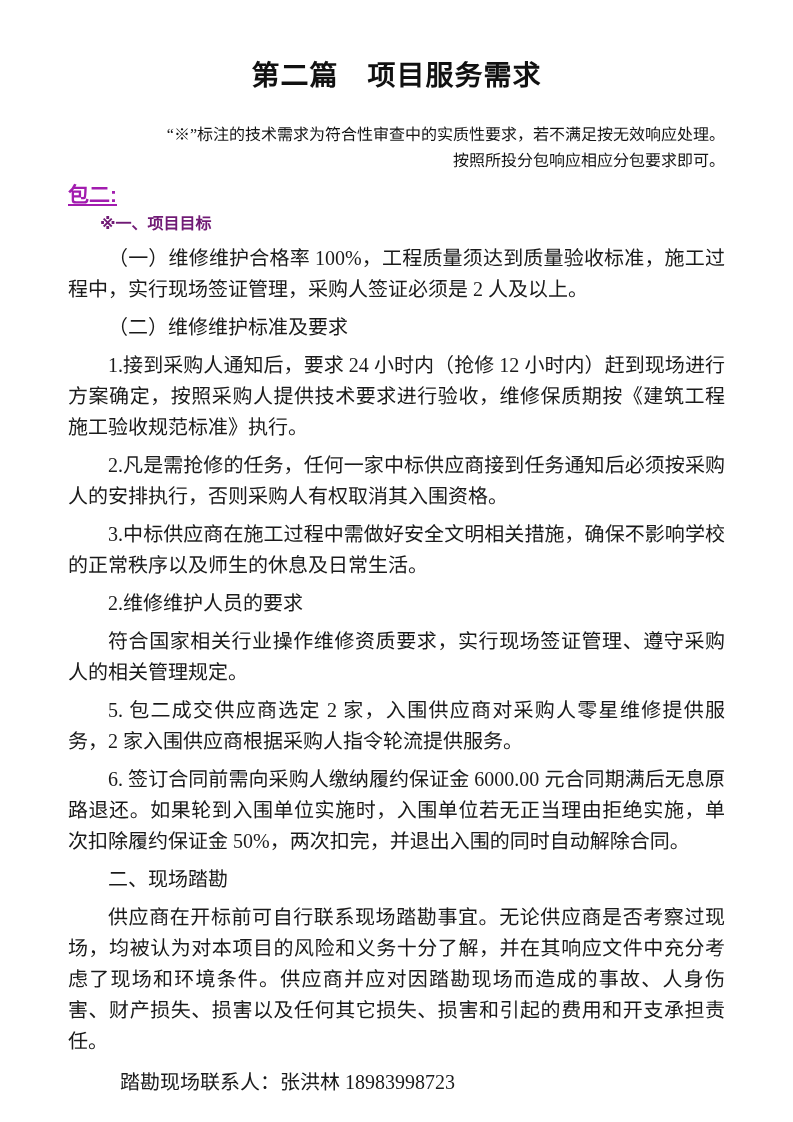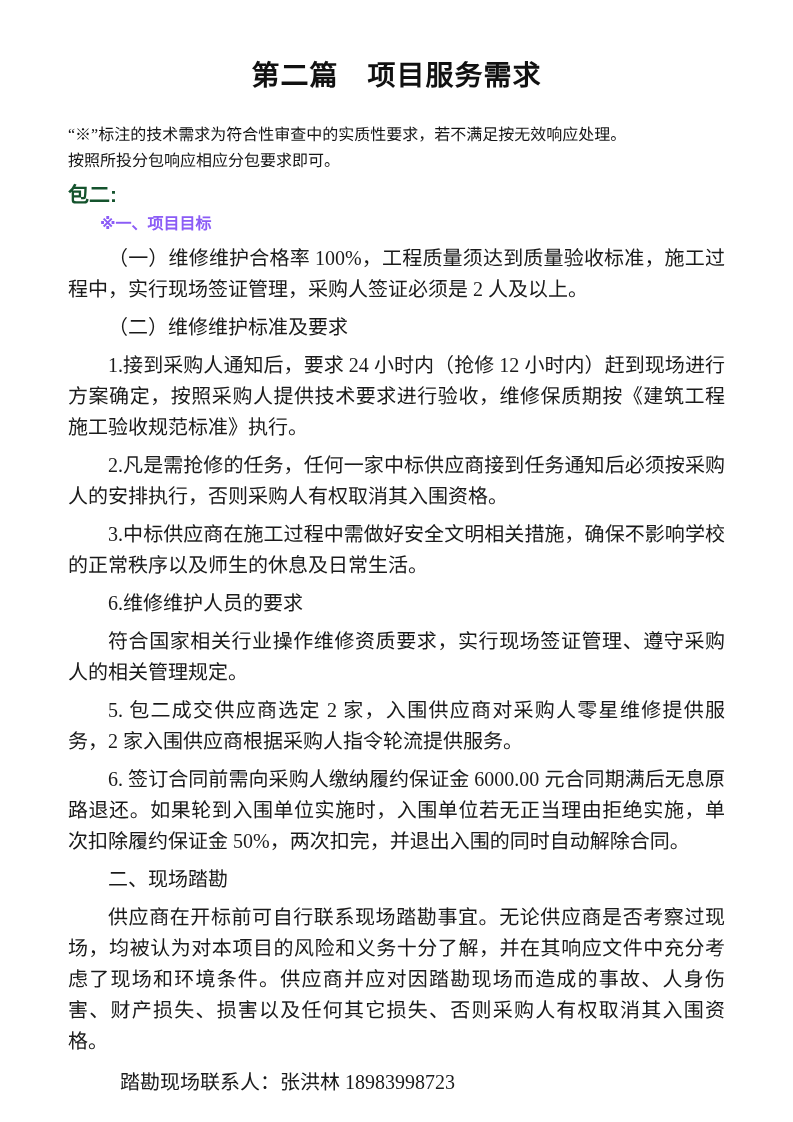--- a/index.html
+++ b/index.html
@@ -26,43 +26,44 @@
     text-align: center;
     font-family: "Liberation Sans", "DejaVu Sans", sans-serif;
     font-weight: 700;
     font-size: 28px;
     line-height: 36px;
     letter-spacing: 1px;
     color: #111111;
   }
   .intro {
     margin-top: 28px;
-    text-align: left;
+    text-align: right;
     font-size: 16px;
     line-height: 26px;
   }
   .intro .intro-line {
     margin: 0;
   }
   .package-heading {
     margin: 8px 0 2px 0;
     font-family: "Liberation Sans", "DejaVu Sans", sans-serif;
     font-weight: 700;
     font-size: 21px;
     line-height: 26px;
-    color: #14532d;
+    color: #a21caf;
+    text-decoration: underline;
   }
   .section-heading {
     margin: 4px 0 4px 0;
     padding-left: 32px;
     font-family: "Liberation Sans", "DejaVu Sans", sans-serif;
     font-weight: 700;
     font-size: 16px;
     line-height: 24px;
-    color: #8b5cf6;
+    color: #701a75;
   }
   .para {
     margin: 7px 0;
     font-size: 20px;
     line-height: 31px;
     text-align: justify;
     text-indent: 2em;
     color: #1a1a1a;
   }
   .para.tight {
@@ -88,25 +89,25 @@
 
   <div class="package-heading">包二:</div>
 
   <div class="section-heading">※一、项目目标</div>
 
   <p class="para">（一）维修维护合格率 100%，工程质量须达到质量验收标准，施工过程中，实行现场签证管理，采购人签证必须是 2 人及以上。</p>
   <p class="para">（二）维修维护标准及要求</p>
   <p class="para">1.接到采购人通知后，要求 24 小时内（抢修 12 小时内）赶到现场进行方案确定，按照采购人提供技术要求进行验收，维修保质期按《建筑工程施工验收规范标准》执行。</p>
   <p class="para">2.凡是需抢修的任务，任何一家中标供应商接到任务通知后必须按采购人的安排执行，否则采购人有权取消其入围资格。</p>
   <p class="para">3.中标供应商在施工过程中需做好安全文明相关措施，确保不影响学校的正常秩序以及师生的休息及日常生活。</p>
-  <p class="para">6.维修维护人员的要求</p>
+  <p class="para">2.维修维护人员的要求</p>
   <p class="para">符合国家相关行业操作维修资质要求，实行现场签证管理、遵守采购人的相关管理规定。</p>
   <p class="para">5. 包二成交供应商选定 2 家，入围供应商对采购人零星维修提供服务，2 家入围供应商根据采购人指令轮流提供服务。</p>
   <p class="para">6. 签订合同前需向采购人缴纳履约保证金 6000.00 元合同期满后无息原路退还。如果轮到入围单位实施时，入围单位若无正当理由拒绝实施，单次扣除履约保证金 50%，两次扣完，并退出入围的同时自动解除合同。</p>
 
   <p class="para">二、现场踏勘</p>
-  <p class="para">供应商在开标前可自行联系现场踏勘事宜。无论供应商是否考察过现场，均被认为对本项目的风险和义务十分了解，并在其响应文件中充分考虑了现场和环境条件。供应商并应对因踏勘现场而造成的事故、人身伤害、财产损失、损害以及任何其它损失、否则采购人有权取消其入围资格。</p>
+  <p class="para">供应商在开标前可自行联系现场踏勘事宜。无论供应商是否考察过现场，均被认为对本项目的风险和义务十分了解，并在其响应文件中充分考虑了现场和环境条件。供应商并应对因踏勘现场而造成的事故、人身伤害、财产损失、损害以及任何其它损失、损害和引起的费用和开支承担责任。</p>
 
   <p class="para tight">踏勘现场联系人：张洪林 18983998723</p>
 
 
 
 </div>
 
 </body></html>

